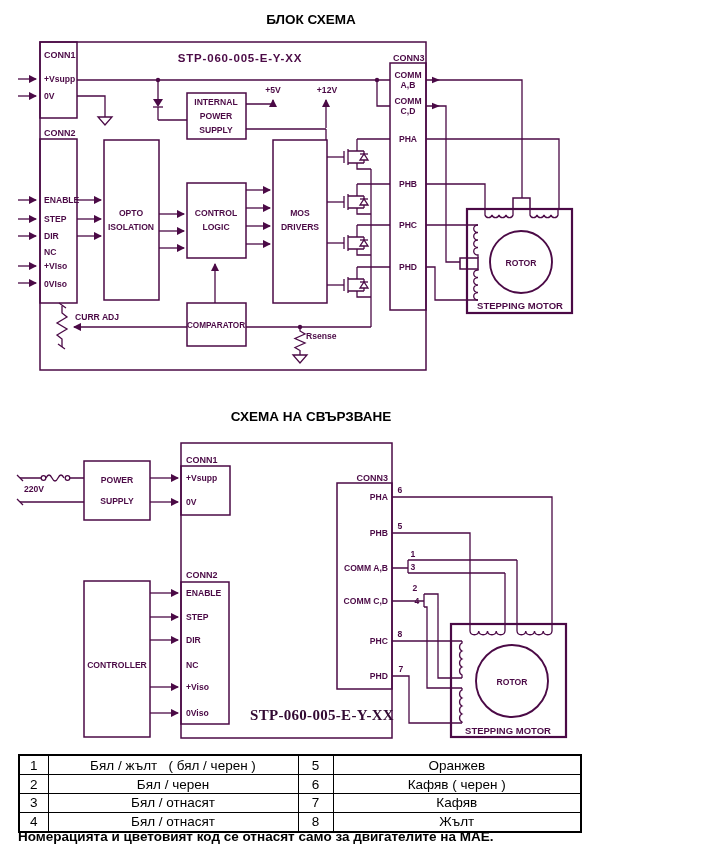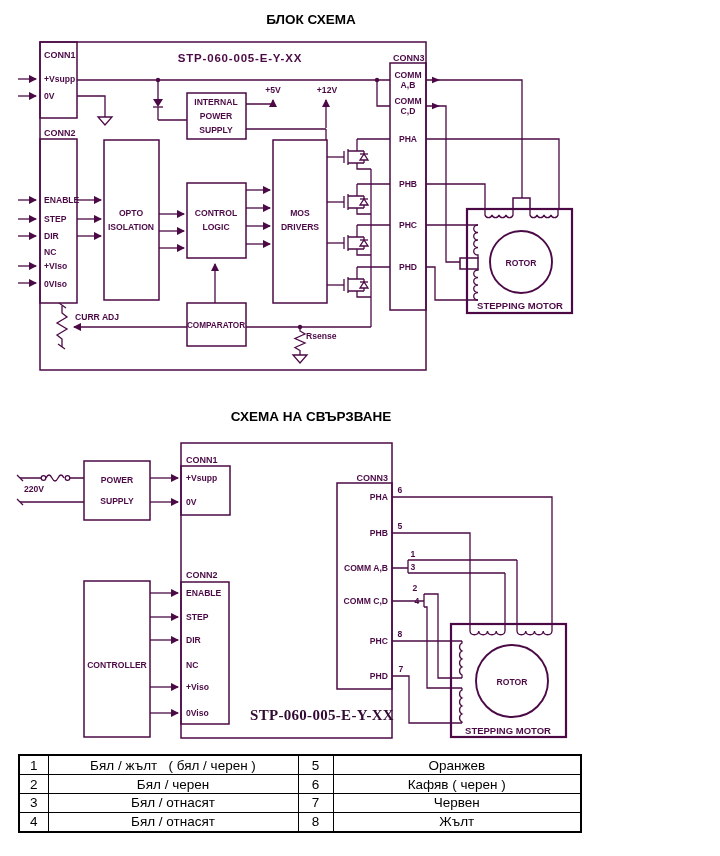--- a/index.html
+++ b/index.html
@@ -283,25 +283,26 @@
     <tr>
       <td>2</td>
       <td>Бял / черен</td>
       <td>6</td>
       <td>Кафяв ( черен )</td>
     </tr>
     <tr>
       <td>3</td>
       <td>Бял / отнасят</td>
       <td>7</td>
-      <td>Червен</td>
+      <td>Кафяв</td>
     </tr>
     <tr>
       <td>4</td>
       <td>Бял / отнасят</td>
       <td>8</td>
       <td>Жълт</td>
     </tr>
   </tbody>
 </table>
 
+<div class="note">Номерацията и цветовият код се отнасят само за двигателите на МАЕ.</div>
 
 </div>
 
 </body></html>

